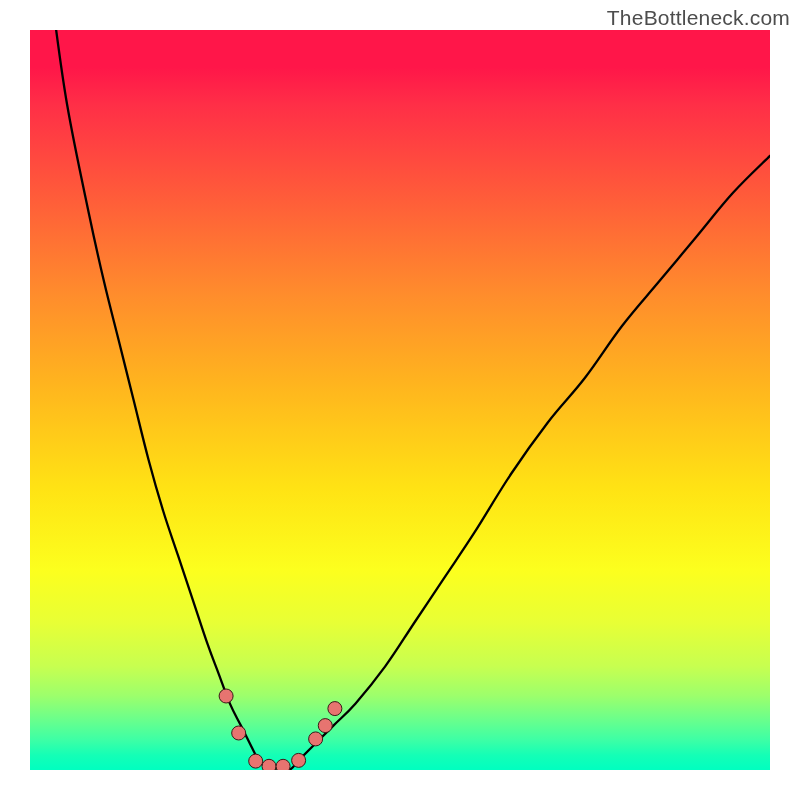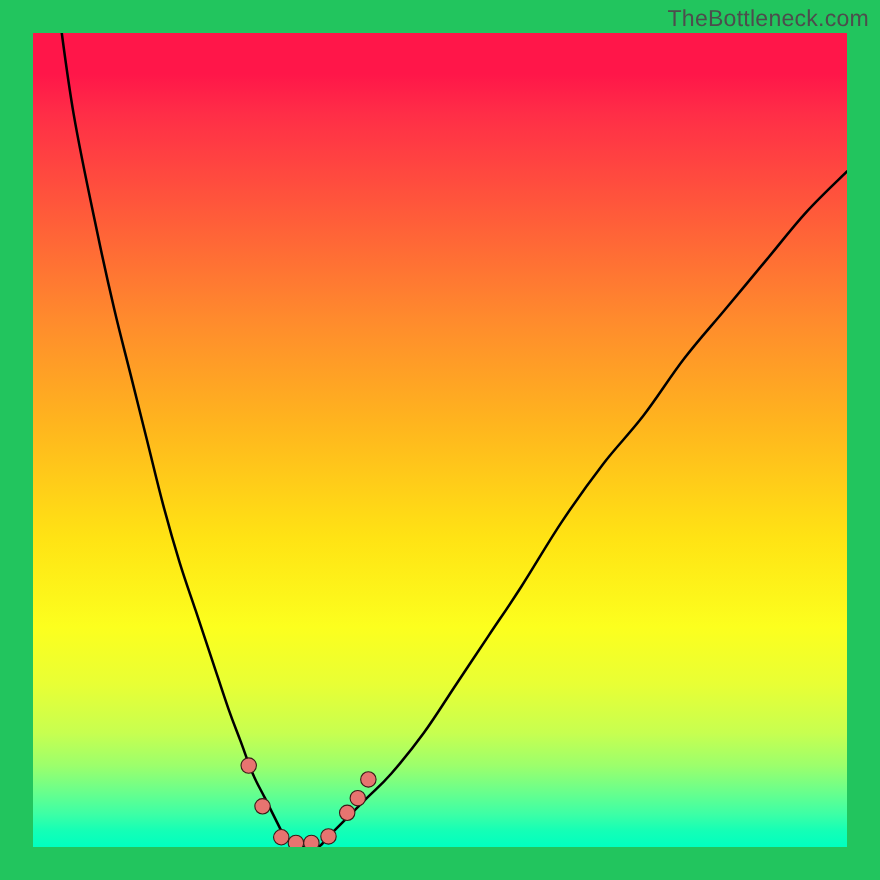--- a/index.html
+++ b/index.html
@@ -10,21 +10,21 @@
     background: #000;
     overflow: hidden;
     font-family: Arial, Helvetica, sans-serif;
   }
   .frame {
     position: absolute;
     left: 0;
     top: 0;
     width: 800px;
     height: 800px;
-    background: #22c55e;
+    background: #ffffff;
   }
   .plot-area {
     position: absolute;
     left: 30px;
     top: 30px;
     width: 740px;
     height: 740px;
     overflow: hidden;
   }
   .gradient {

